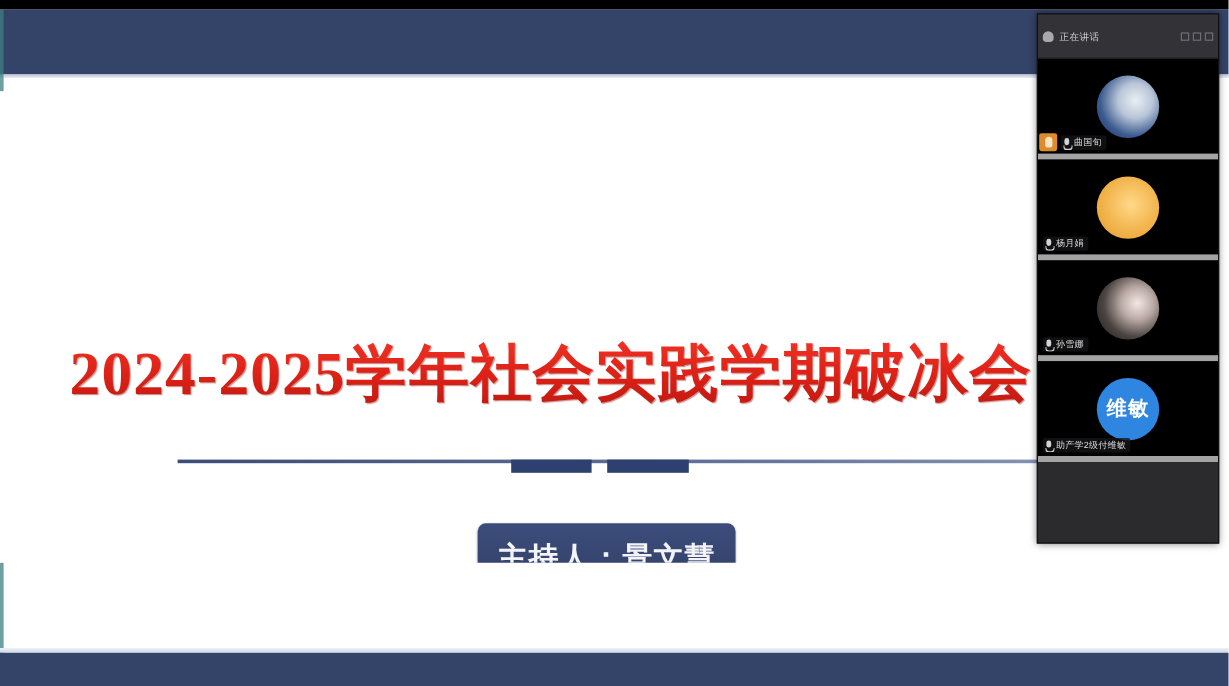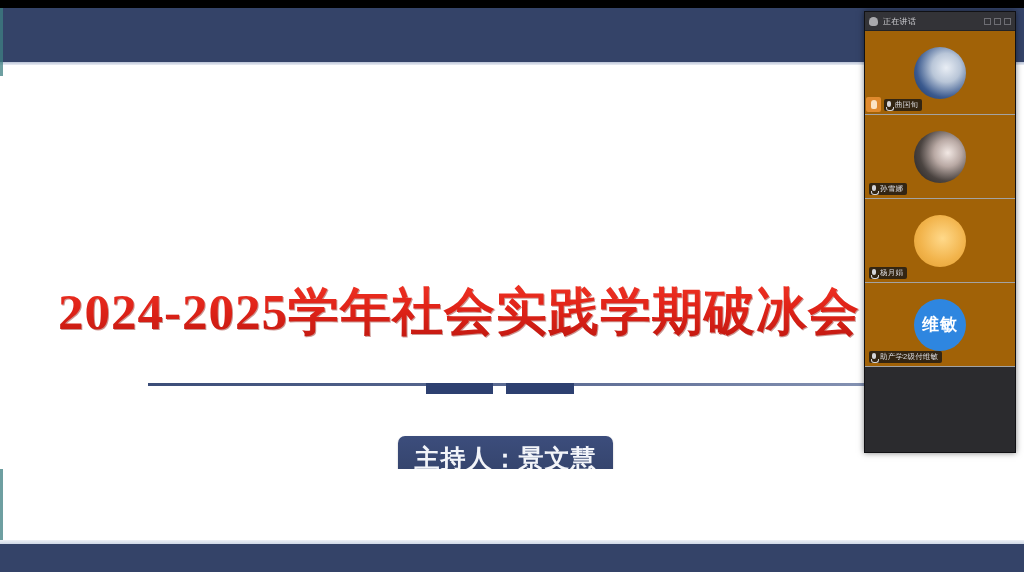--- a/index.html
+++ b/index.html
@@ -119,21 +119,21 @@
   
   .host-pill {
     position: absolute;
     left: 398px;
     top: 360px;
     width: 215px;
     height: 45px;
     border-radius: 7px;
     background: linear-gradient(180deg, #3c4d7c 0%, #334269 100%);
     display: flex;
-    align-items: center;
+    align-items: flex-end;
     justify-content: center;
     box-shadow: 0 1px 2px rgba(0,0,0,.25);
   }
   .host-pill-text {
     color: #f2f4f9;
     font-family: "Liberation Serif", "DejaVu Serif", serif;
     font-size: 25px;
     font-weight: 700;
     letter-spacing: 1px;
     white-space: nowrap;
@@ -150,21 +150,21 @@
     border: 1px solid #111114;
     box-shadow: 0 0 6px rgba(0,0,0,.5);
     overflow: hidden;
   }
   .vp-header {
     position: relative;
     height: 19px;
     background: #333337;
     display: flex;
     align-items: center;
-    padding: 0 4px;
+    padding: 18px 4px;
     gap: 5px;
     border-bottom: 1px solid #232326;
   }
   .vp-header .user-icon {
     width: 9px; height: 9px;
     background: #a9a9ad;
     border-radius: 50% 50% 35% 35%;
     position: relative;
     flex: 0 0 auto;
   }
@@ -186,22 +186,22 @@
     display: block;
   }
 
   .vp-tiles {
     position: relative;
     height: 422px;
   }
   .vp-tile {
     position: relative;
     height: 84px;
-    background: #a16207;
-    border-bottom: 1px solid #a3a3a3;
+    background: #000000;
+    border-bottom: 5px solid #a3a3a3;
     display: flex;
     align-items: center;
     justify-content: center;
   }
   .vp-avatar {
     width: 52px; height: 52px;
     border-radius: 50%;
     overflow: hidden;
     position: relative;
   }
@@ -322,35 +322,35 @@
         <div class="vp-speaking-badge">
           <span class="badge-glyph"></span>
         </div>
         <div class="vp-nametag">
           <span class="mic-icon"></span>
           <span class="vp-name">曲国旬</span>
         </div>
       </div>
 
       <div class="vp-tile">
+        <div class="vp-avatar av-2"></div>
+        <div class="vp-nametag">
+          <span class="mic-icon"></span>
+          <span class="vp-name">杨月娟</span>
+        </div>
+      </div>
+
+      <div class="vp-tile">
         <div class="vp-avatar av-3"></div>
         <div class="vp-nametag">
           <span class="mic-icon"></span>
           <span class="vp-name">孙雪娜</span>
         </div>
       </div>
 
-      <div class="vp-tile">
-        <div class="vp-avatar av-2"></div>
-        <div class="vp-nametag">
-          <span class="mic-icon"></span>
-          <span class="vp-name">杨月娟</span>
-        </div>
-      </div>
-
 
       <div class="vp-tile">
         <div class="vp-avatar av-5">
           <span class="av-initials">维敏</span>
         </div>
         <div class="vp-nametag">
           <span class="mic-icon"></span>
           <span class="vp-name">助产学2级付维敏</span>
         </div>
       </div>

